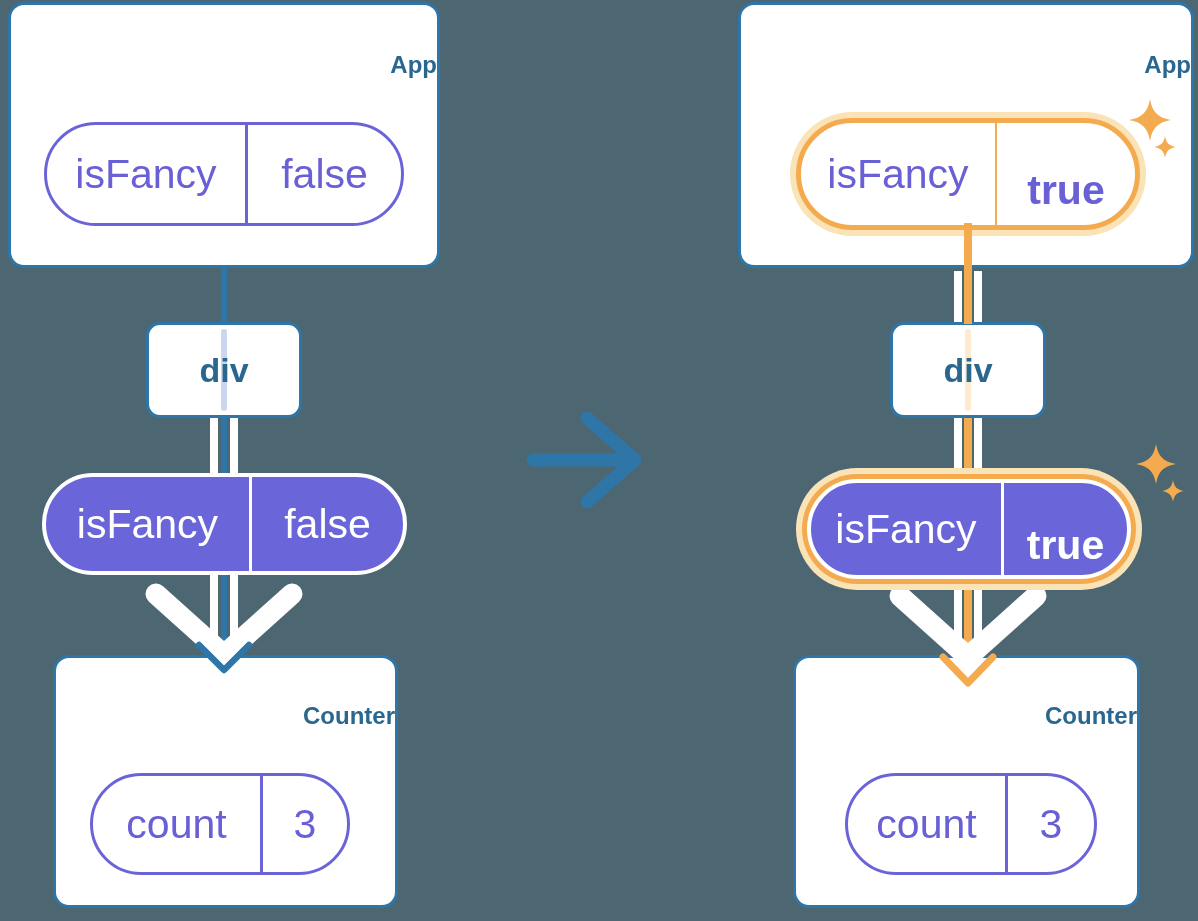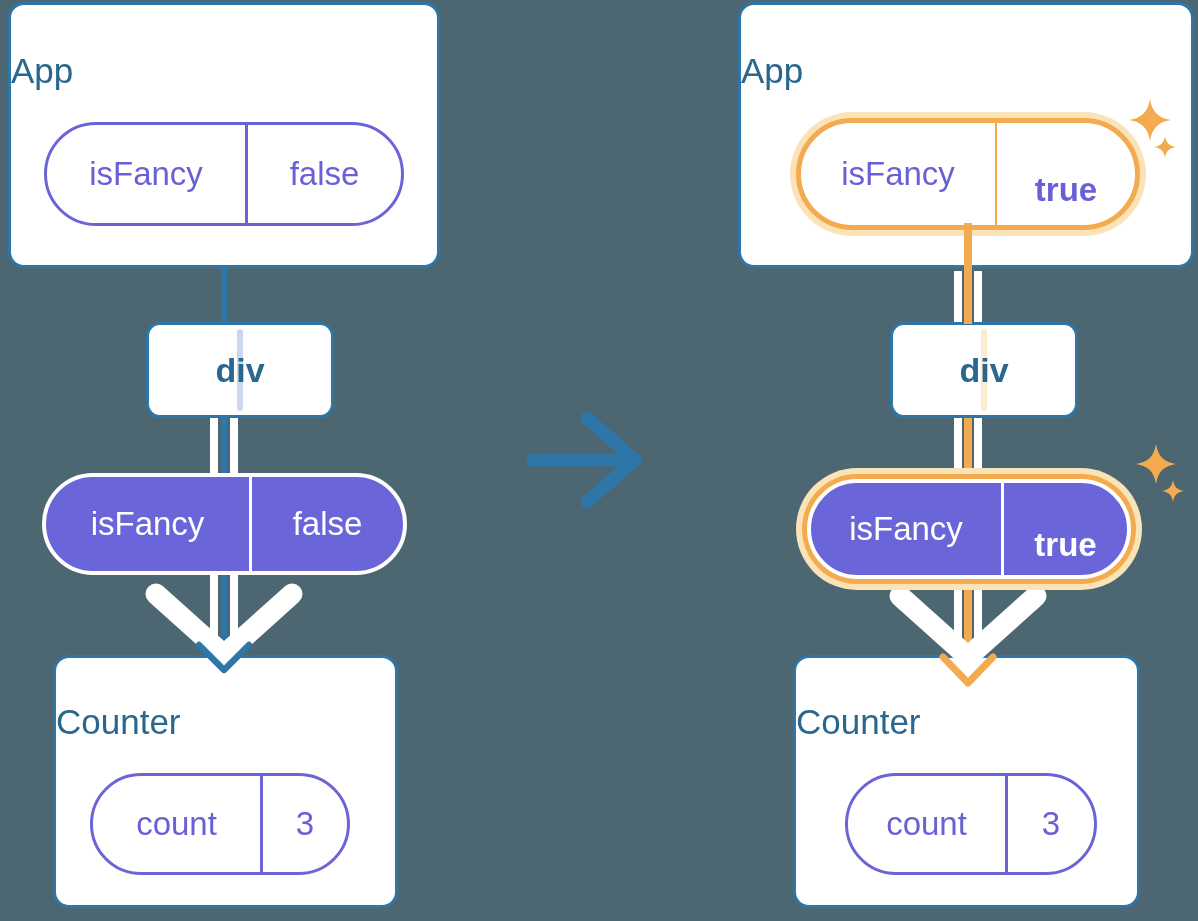--- a/index.html
+++ b/index.html
@@ -12,28 +12,28 @@
     --orange:#F4AB4F;
     --orange-glow:#FBE3B8;
     --orange-faint:#FCEBCD;
     --lavender:#CDD6EF;
   }
   html,body{margin:0;padding:0;}
   body{font-family:"Liberation Sans",sans-serif;}
   #stage{position:relative;width:1198px;height:921px;background:var(--bg);overflow:hidden;}
 
   .card{position:absolute;background:#fff;border:3px solid var(--blue);border-radius:16px;box-sizing:border-box;z-index:2;}
-  .card-title{position:absolute;left:0;right:0;text-align:left;font-size:35px;font-weight:normal;color:var(--teal);}
+  .card-title{position:absolute;left:0;right:0;text-align:right;font-size:24px;font-weight:bold;color:var(--teal);}
 
-  .divbox{position:absolute;width:188px;height:96px;background:#fff;border:3px solid var(--blue);
+  .divbox{position:absolute;width:156px;height:96px;background:#fff;border:3px solid var(--blue);
           border-radius:14px;box-sizing:border-box;display:flex;align-items:center;justify-content:center;z-index:2;}
   .divbox .dtitle{position:relative;z-index:2;font-size:34px;font-weight:bold;color:var(--teal);}
   .through{position:absolute;left:50%;transform:translateX(-50%);top:4px;bottom:4px;width:6px;border-radius:3px;z-index:1;}
 
-  .pill{position:absolute;display:flex;box-sizing:border-box;border-radius:60px;font-size:33px;overflow:hidden;}
+  .pill{position:absolute;display:flex;box-sizing:border-box;border-radius:60px;font-size:41px;overflow:hidden;}
   .pill .cell{display:flex;align-items:center;justify-content:center;height:100%;box-sizing:border-box;}
   .pill .cell-r{flex:1;}
   .white-pill{background:#fff;border:3px solid var(--purple-border);color:var(--purple-text);}
   .white-pill .cell-l{border-right:3px solid var(--purple-border);}
   .fancy-white-pill{background:#fff;border:5px solid var(--orange);color:var(--purple-text);
         box-shadow:0 0 0 6px var(--orange-glow);}
   .fancy-white-pill .cell-l{border-right:2px solid var(--orange);}
   .state-pill{background:var(--purple-fill);border:4px solid #fff;color:#fff;z-index:5;}
   .state-pill .cell-l{border-right:3px solid #fff;}
   .state-pill.fancy{box-shadow:0 0 0 5px var(--orange), 0 0 0 11px var(--orange-glow);}

